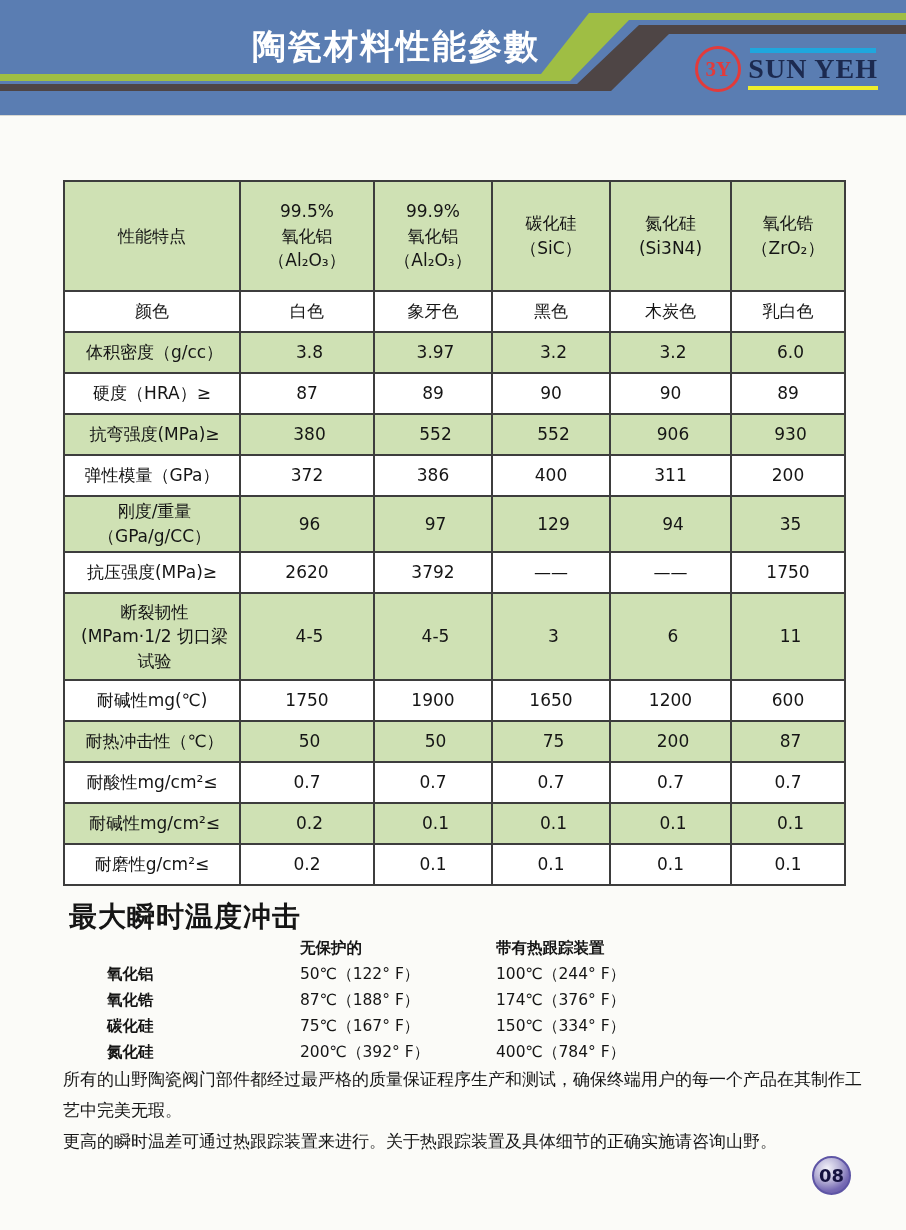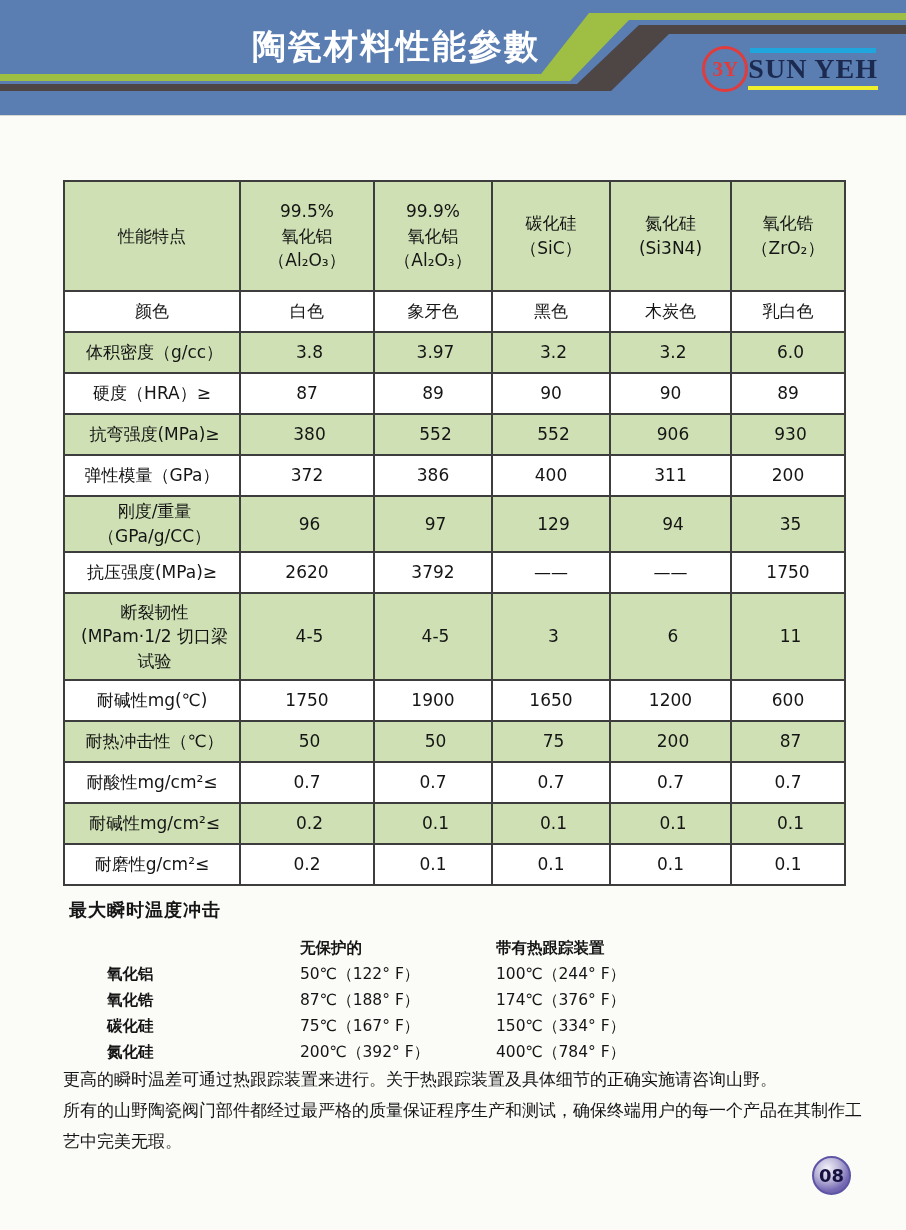--- a/index.html
+++ b/index.html
@@ -10,21 +10,21 @@
   }
   *{margin:0;padding:0;box-sizing:border-box;}
   html,body{background:#e8e8e8;}
   body{font-family:"DejaVu Sans","Liberation Sans",sans-serif;color:var(--text);}
   .page{position:relative;width:906px;height:1230px;background:var(--page-bg);overflow:hidden;margin:0 auto;}
 
   
   .hdr{position:absolute;left:0;top:0;width:906px;height:116px;background:var(--header-bg);border-bottom:1px solid #d8d8d2;}
   .hdr svg{position:absolute;left:0;top:0;}
   .hdr-title{position:absolute;left:252px;top:24px;font-size:34px;font-weight:bold;color:#ffffff;letter-spacing:2px;white-space:nowrap;}
-  .logo{position:absolute;right:28px;top:46px;display:flex;align-items:center;}
+  .logo{position:absolute;right:28px;top:46px;display:flex;align-items:center;gap:7px;}
   .logo-mark{width:46px;height:46px;border:3px solid var(--logo-red);border-radius:50%;
     display:flex;align-items:center;justify-content:center;color:var(--logo-red);
     font-family:"Liberation Serif","DejaVu Serif",serif;font-weight:bold;font-size:21px;letter-spacing:0;}
   .logo-text{display:flex;flex-direction:column;align-items:stretch;}
   .logo-bar-top{height:5px;background:var(--logo-cyan);margin:0 2px 1px 2px;}
   .logo-name{font-family:"Liberation Serif","DejaVu Serif",serif;font-weight:bold;font-size:28px;
     color:var(--logo-navy);letter-spacing:1px;line-height:1.05;white-space:nowrap;}
   .logo-bar-bottom{height:4px;background:var(--logo-yellow);margin-top:2px;}
 
   
@@ -35,21 +35,21 @@
   table.props th,table.props td{border:2px solid var(--border);text-align:center;vertical-align:middle;
     font-size:17px;font-weight:normal;padding:2px 1px;line-height:1.45;}
   table.props thead th{height:110px;background:var(--row-green);}
   table.props td{height:41px;}
   tr.shaded td{background:var(--row-green);padding-left:6px;}
   tr.tall2 td{height:56px;}
   tr.tall3 td{height:87px;margin-left:24px;}
   .cell-line{display:block;}
 
   
-  .shock-title{position:absolute;left:69px;top:898px;font-size:18px;font-weight:bold;letter-spacing:1px;text-align:right;}
+  .shock-title{position:absolute;left:69px;top:898px;font-size:28px;font-weight:bold;letter-spacing:1px;text-align:right;}
   .shock-table{position:absolute;left:63px;top:936px;width:720px;font-size:15.5px;}
   .shock-row{display:flex;line-height:1.67;margin-left:44px;}
   .shock-row .c0{width:193px;font-weight:bold;}
   .shock-row .c1{width:196px;}
   .shock-row .c2{flex:1;}
   .shock-row.head .c1,.shock-row.head .c2{font-weight:bold;}
 
   
   .notes{position:absolute;left:63px;top:1064px;width:802px;font-size:17px;line-height:1.82;}
 
@@ -281,21 +281,21 @@
         </div>
         <div class="shock-row">
           <div class="c0">氮化硅</div>
           <div class="c1">200℃（392° F）</div>
           <div class="c2">400℃（784° F）</div>
         </div>
       </div>
   </section>
 
   <div class="notes">
+    <p>所有的山野陶瓷阀门部件都经过最严格的质量保证程序生产和测试，确保终端用户的每一个产品在其制作工艺中完美无瑕。</p>
     <p>更高的瞬时温差可通过热跟踪装置来进行。关于热跟踪装置及具体细节的正确实施请咨询山野。</p>
-    <p>所有的山野陶瓷阀门部件都经过最严格的质量保证程序生产和测试，确保终端用户的每一个产品在其制作工艺中完美无瑕。</p>
   </div>
 
   <div class="badge">
     <span>08</span>
   </div>
 
 </div>
 
 </body></html>

